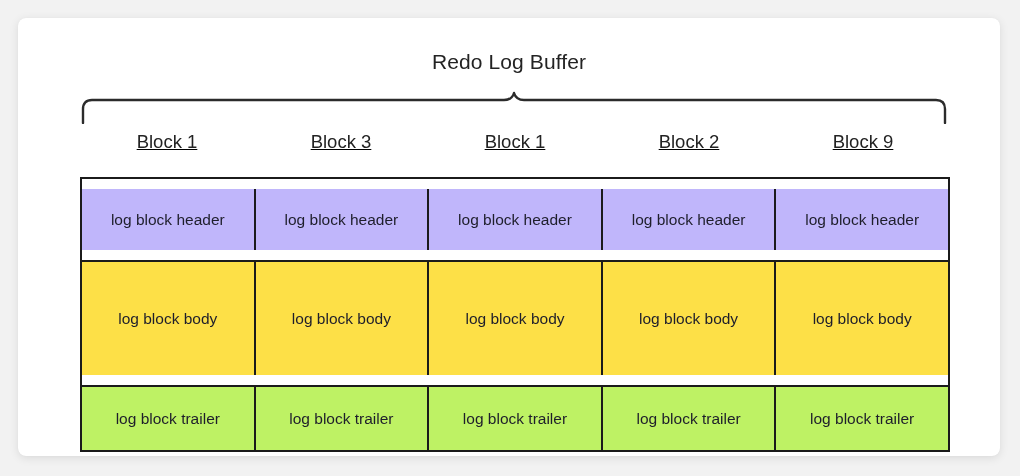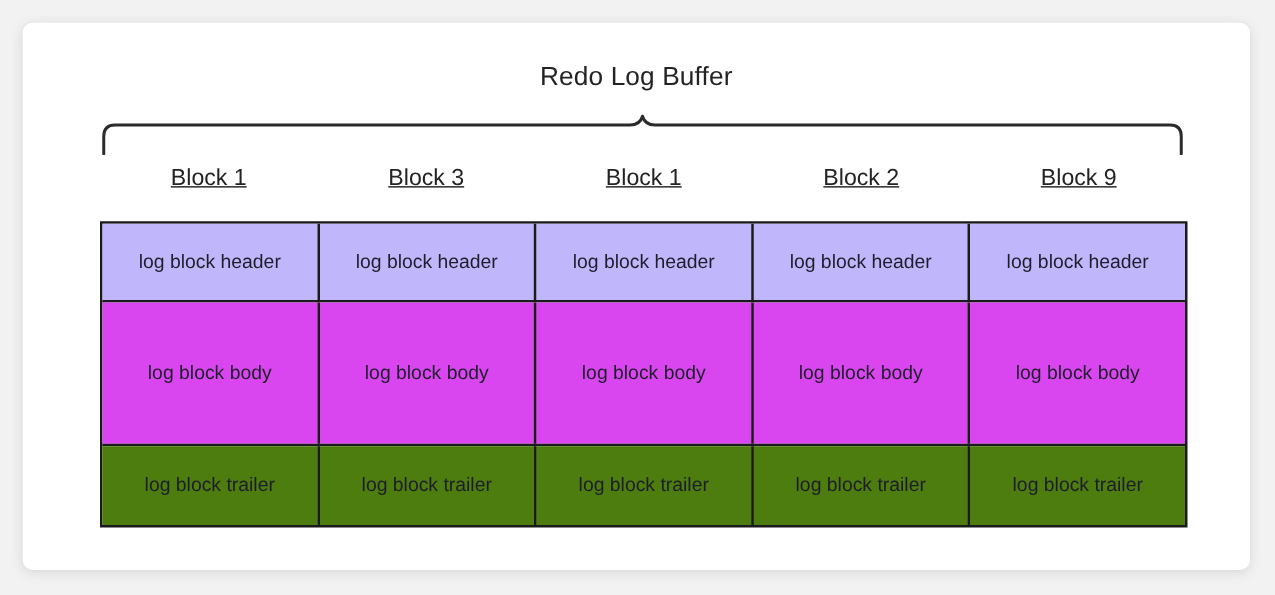--- a/index.html
+++ b/index.html
@@ -77,20 +77,21 @@
     width: 870px;
     border: 2px solid #1b1b1b;
     box-sizing: border-box;
     display: flex;
     flex-direction: column;
   }
 
   .row {
     display: flex;
     width: 100%;
+    margin-top: 10px;
   }
   .row + .row {
     border-top: 2px solid #1b1b1b;
   }
 
   .cell {
     flex: 1 1 0;
     box-sizing: border-box;
     display: flex;
     align-items: center;
@@ -98,22 +99,22 @@
     text-align: center;
     font-size: 15.5px;
     color: #1e1e2b;
     padding: 0 4px;
   }
   .cell + .cell {
     border-left: 2px solid #1b1b1b;
   }
 
   .row-header .cell { height: 61px; background: #c0b6fb; }
-  .row-body   .cell { height: 113px; background: #d946ef; text-align: right; }
-  .row-trailer .cell { height: 63px; background: #4d7c0f; }
+  .row-body   .cell { height: 113px; background: #fde047; text-align: right; }
+  .row-trailer .cell { height: 63px; background: #bef264; }
 </style>
 </head>
 <body>
 
 <div class="card">
   <div class="diagram">
 
     <div class="title">Redo Log Buffer</div>
 
     <svg class="brace" viewBox="0 0 868 34" preserveAspectRatio="none">

